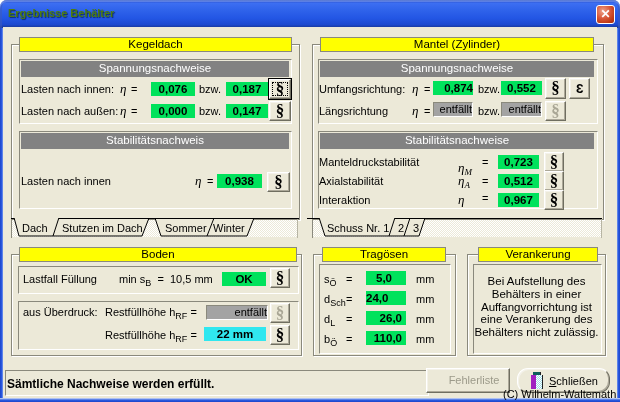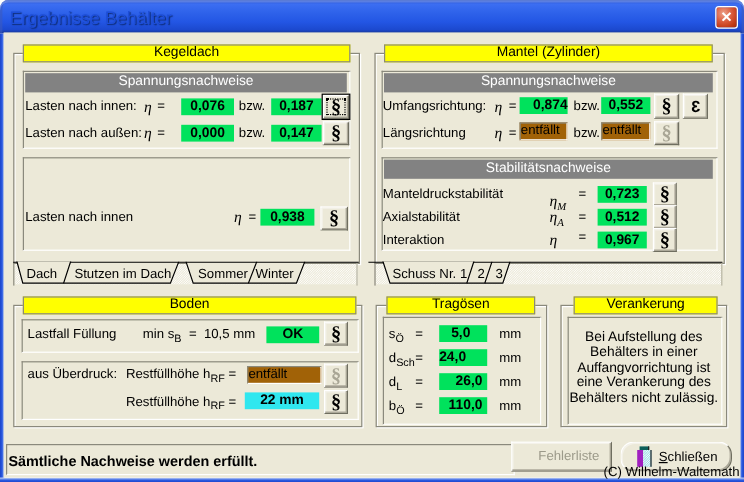--- a/index.html
+++ b/index.html
@@ -1,33 +1,33 @@
 <!DOCTYPE html>
 <html><head><meta charset="utf-8"><style>
 html,body{margin:0;padding:0;}
 #win{position:relative;width:620px;height:402px;background:#fff;overflow:hidden;
  font-family:"Liberation Sans",sans-serif;font-size:11px;color:#000;}
 .abs{position:absolute;}
 
 #tbar{left:0;top:0;width:620px;height:28px;border-radius:7px 7px 0 0;box-shadow:inset 0 2px 0 rgba(130,160,240,.55),inset 2px 0 0 rgba(60,90,190,.6),inset -2px 0 0 rgba(60,90,190,.6);
  background:linear-gradient(#2b4ba8 0%,#2e57d4 5%,#3c6ef2 12%,#2e62ea 38%,#2356e4 65%,#1c49cf 88%,#17358f 100%);}
-#ttext{left:8px;top:7px;color:#1d4ed8;font-size:15px;font-weight:normal;text-shadow:1px 1px 1px #0d2a72;}
+#ttext{left:8px;top:7px;color:#4d7c0f;font-size:11px;font-weight:bold;text-shadow:1px 1px 1px #0d2a72;}
 #bl{left:0;top:28px;width:4px;height:374px;background:linear-gradient(90deg,#1c44c8,#2a5ae2 45%,#8aa6ee 78%,#dfe5f6 100%);}
 #br{right:0;top:28px;width:4px;height:374px;background:linear-gradient(270deg,#1c44c8,#2a5ae2 45%,#8aa6ee 78%,#dfe5f6 100%);}
 #bb{left:0;top:398px;width:620px;height:4px;background:linear-gradient(0deg,#1c44c8,#2a5ae2 45%,#8aa6ee 78%,#dfe5f6 100%);}
 #xbtn{left:596px;top:5px;width:19px;height:19px;border-radius:3px;border:1px solid #fff;box-sizing:border-box;
  background:radial-gradient(circle at 35% 30%,#eda28b,#d9593a 45%,#c13a16 75%,#9f2b0e 100%);
  color:#fff;font-size:12px;line-height:16px;text-align:center;font-weight:bold;}
 
 .grp{border:1px solid #8a897c;box-shadow:1px 1px 0 #fff,inset 1px 1px 0 #fff;}
 .sunk{border:1px solid;border-color:#8a897c #fff #fff #8a897c;}
 .legend{background:#ffff00;border:1px solid #8a897c;text-align:center;line-height:13px;font-size:11.5px;}
 .gbar{background:#828282;color:#fff;text-align:center;font-size:11.5px;line-height:15px;}
 .val{background:#00e25c;font-weight:bold;text-align:center;font-size:11.5px;line-height:14px;}
-.ent{background:#a16207;border:1px solid;border-color:#8a897c #fff #fff #8a897c;text-align:left;font-size:11px;line-height:13px;box-sizing:border-box;}
+.ent{background:#a3a3a3;border:1px solid;border-color:#8a897c #fff #fff #8a897c;text-align:right;font-size:11px;line-height:13px;box-sizing:border-box;}
 .b3{background:#ECE9D8;border:1px solid;border-color:#fff #6f6e60 #6f6e60 #fff;box-shadow:inset -1px -1px 0 #aca899,inset 1px 1px 0 #f4f2ea;
  text-align:center;box-sizing:border-box;}
 .sect{font-family:"Liberation Serif",serif;font-size:17px;font-weight:bold;}
 .eta{font-family:"Liberation Serif",serif;font-style:italic;font-size:13px;line-height:13px;}
 sub{font-size:9px;vertical-align:-3px;line-height:0;}
 .lbl{font-size:11px;white-space:nowrap;line-height:13px;}
 svg{display:block;}
 .chk{background:#ECE9D8;background-image:linear-gradient(45deg,#fff 25%,transparent 25%,transparent 75%,#fff 75%),linear-gradient(45deg,#fff 25%,transparent 25%,transparent 75%,#fff 75%);background-size:2px 2px;background-position:0 0,1px 1px;}
 u{text-decoration:underline;}
 </style></head><body>
@@ -57,20 +57,21 @@
  </div>
  <div class="abs lbl" style="left:21px;top:105px;">Lasten nach außen:</div>
  <div class="abs eta" style="left:120px;top:104px;">η</div>
  <div class="abs lbl" style="left:131px;top:105px;">=</div>
  <div class="abs val" style="left:151px;top:104px;width:44px;height:14px;">0,000</div>
  <div class="abs lbl" style="left:199px;top:105px;">bzw.</div>
  <div class="abs val" style="left:226px;top:104px;width:42px;height:14px;">0,147</div>
  <div class="abs b3" style="left:269px;top:101px;width:22px;height:20px;line-height:17px;"><span class="sect">§</span></div>
 
  <div class="abs sunk" style="left:19px;top:131px;width:271px;height:76px;"></div>
+ <div class="abs gbar" style="left:21px;top:133px;width:268px;height:16px;">Stabilitätsnachweis</div>
  <div class="abs lbl" style="left:21px;top:175px;">Lasten nach innen</div>
  <div class="abs eta" style="left:195px;top:174px;">η</div>
  <div class="abs lbl" style="left:207px;top:175px;">=</div>
  <div class="abs val" style="left:217px;top:174px;width:45px;height:14px;text-align:center;">0,938</div>
  <div class="abs b3" style="left:267px;top:172px;width:23px;height:20px;line-height:17px;"><span class="sect">§</span></div>
 
  <div class="abs chk" style="left:12px;top:220px;width:286px;height:17px;"></div>
  <div class="abs" style="left:11px;top:219px;width:1px;height:19px;background:#8a897c;"></div>
  <div class="abs" style="left:297px;top:219px;width:1px;height:19px;background:#b7b5a4;"></div>
  <svg class="abs" style="left:4px;top:218px;" width="300" height="20" viewBox="0 0 300 20">

